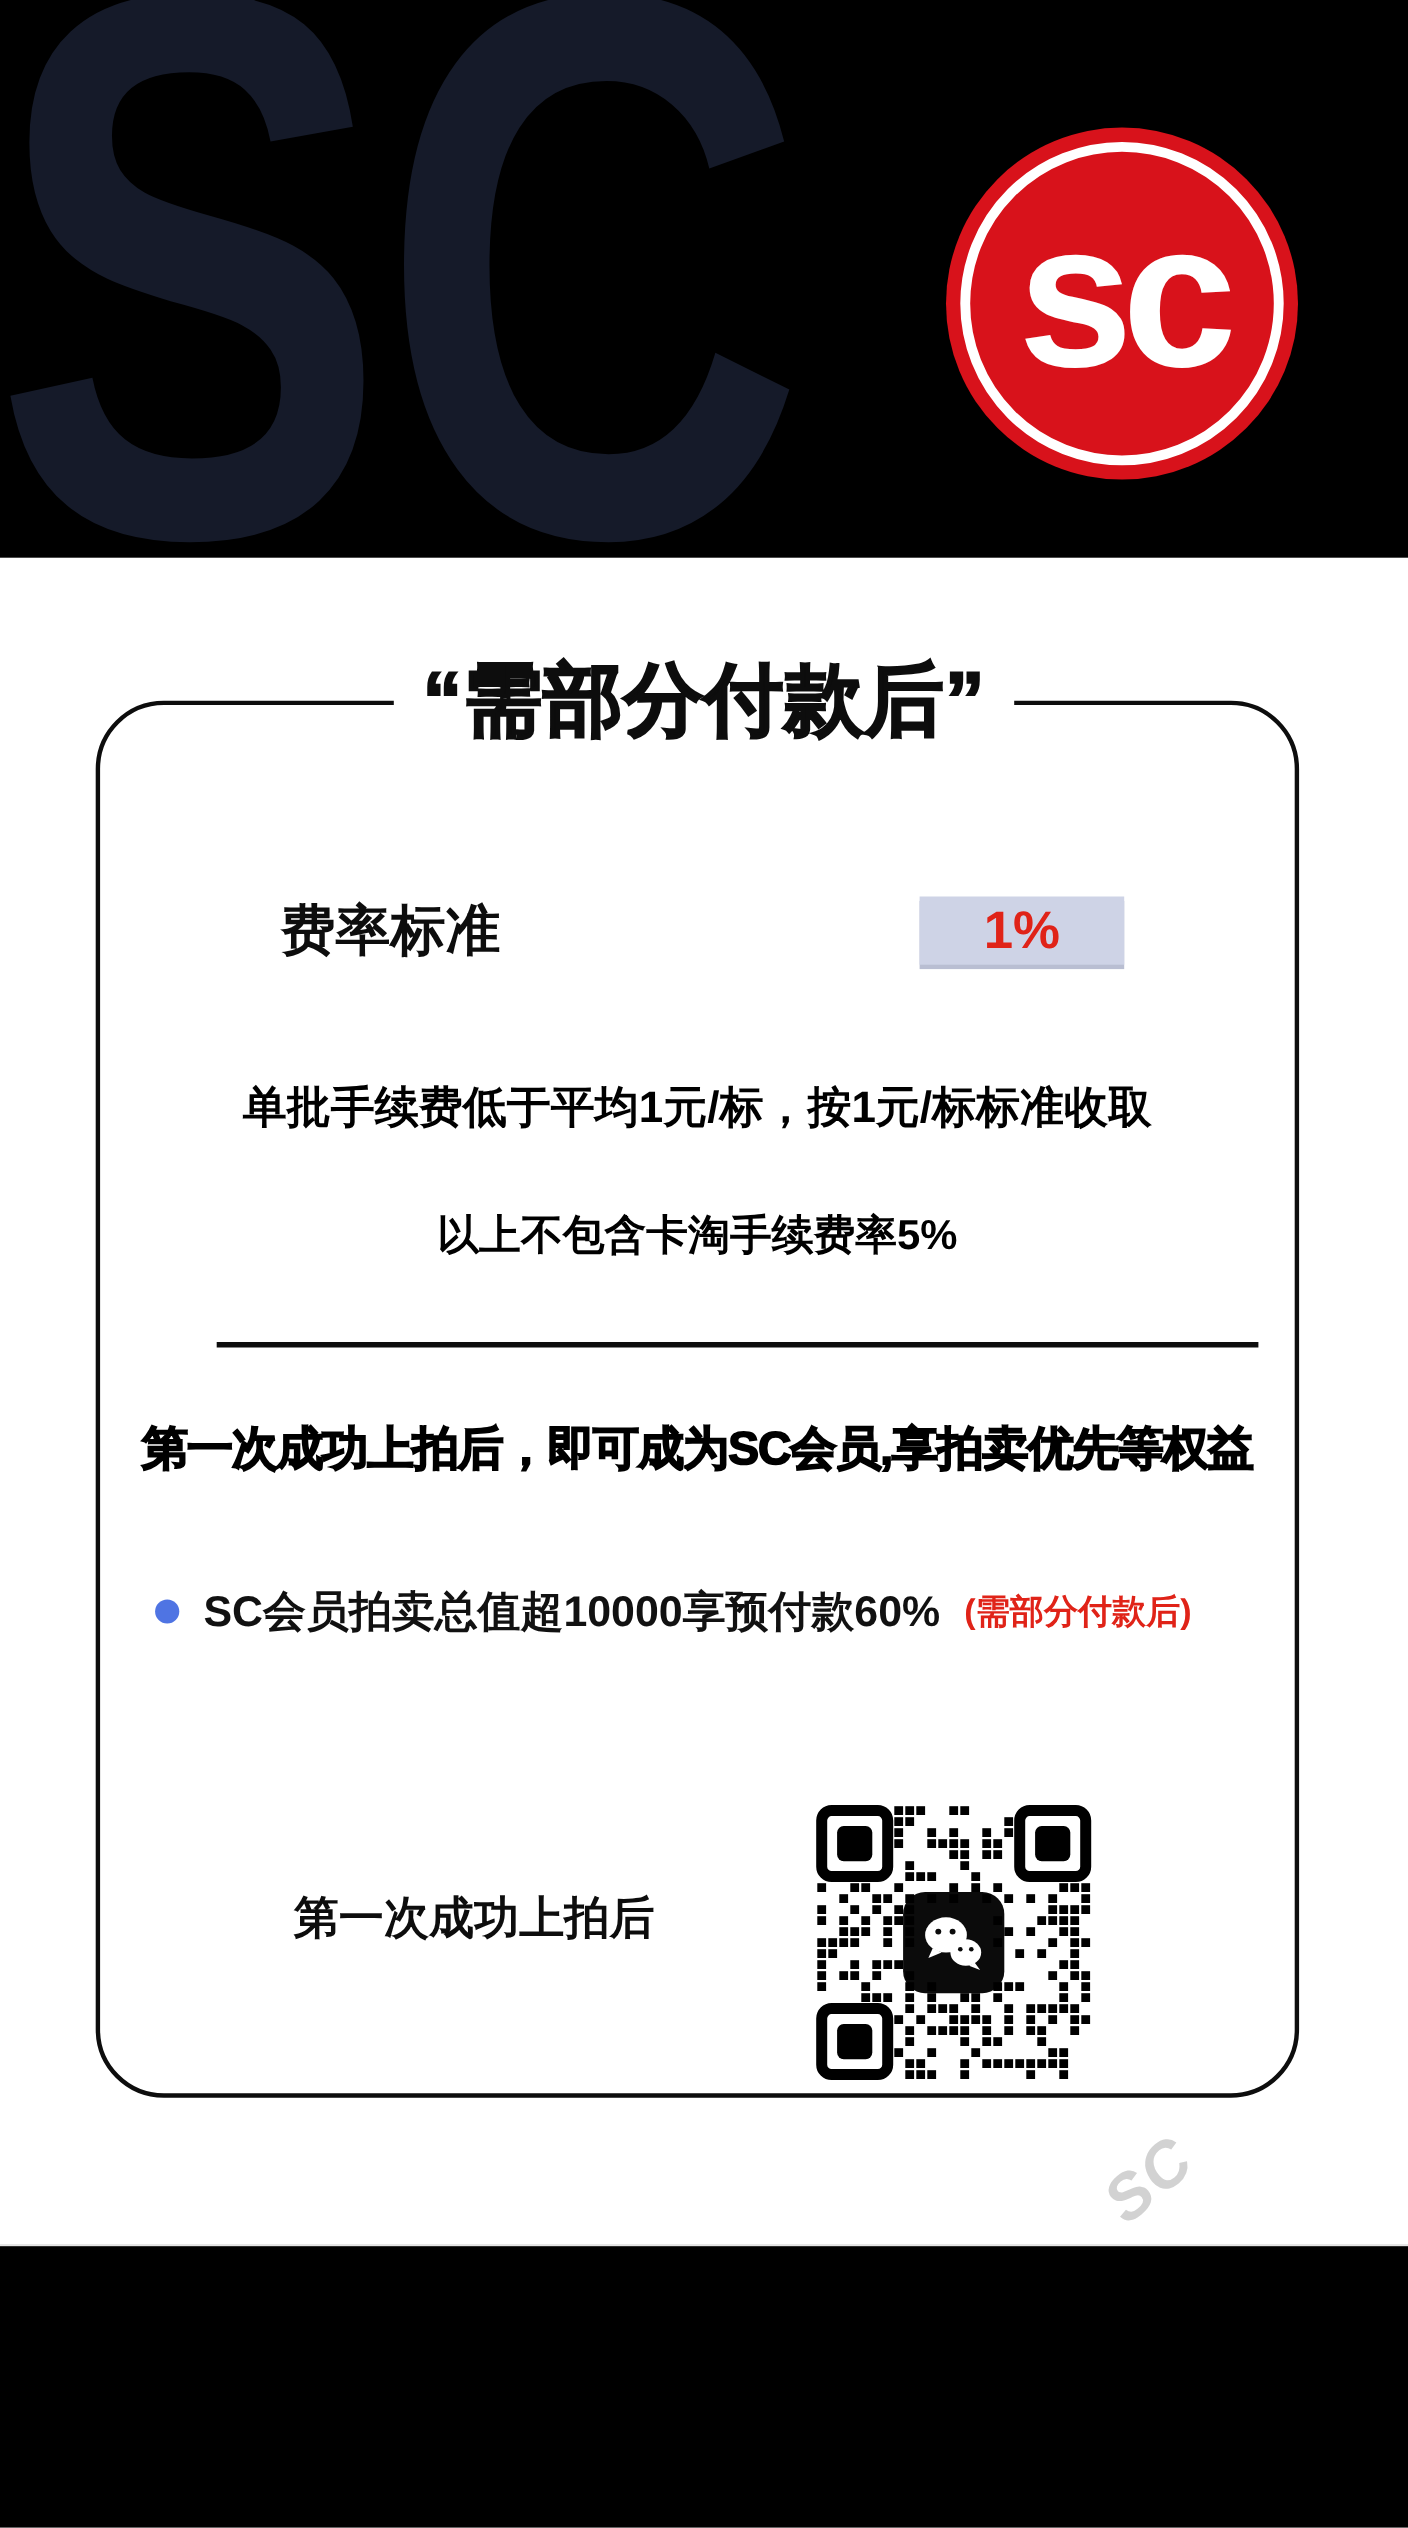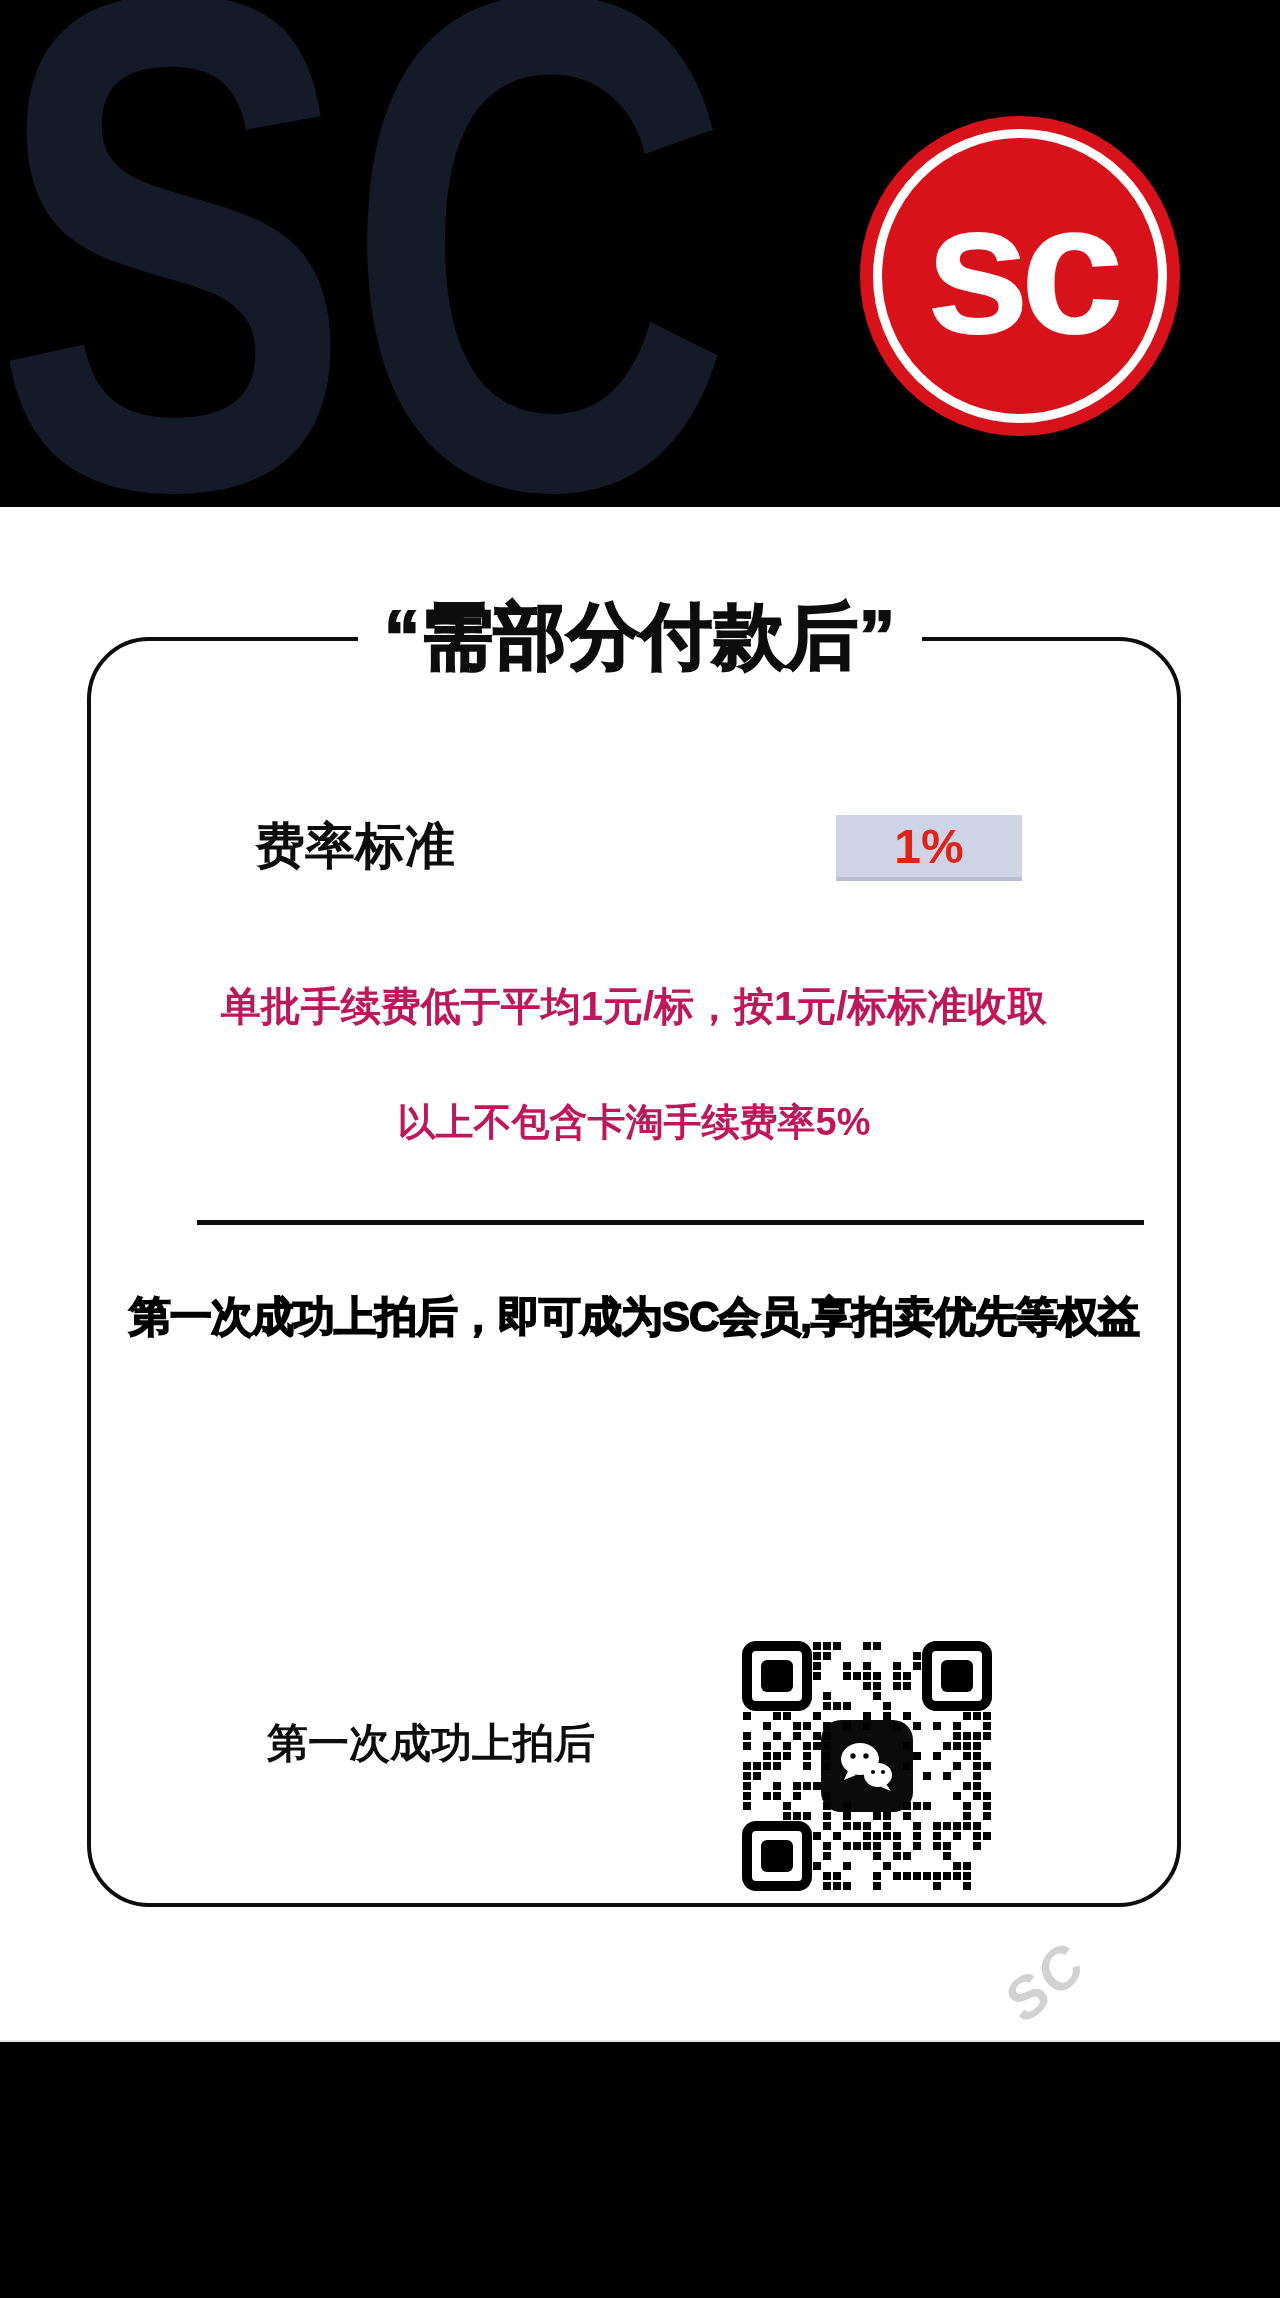--- a/index.html
+++ b/index.html
@@ -52,21 +52,21 @@
     position:absolute;left:164px;top:174px;height:62px;line-height:62px;
     font-size:50px;font-weight:700;color:#0d0d0d;white-space:nowrap;
   }
   .fee-value-box{
     position:absolute;left:745px;top:174px;width:186px;height:62px;
     background:#ced3e6;box-shadow:0 4px 0 #b9bed2;
     display:flex;align-items:center;justify-content:center;
   }
   .fee-value{font-size:48px;font-weight:700;color:#e02318;}
   .note{position:absolute;left:0;width:100%;text-align:center;
-    color:#be185d;font-weight:700;white-space:nowrap;}
+    color:#000000;font-weight:700;white-space:nowrap;}
   .note1{top:338px;font-size:40px;}
   .note2{top:456px;font-size:38px;}
   .divider{position:absolute;left:106px;top:579px;width:947px;height:5px;background:#0d0d0d;}
   .member-heading{
     position:absolute;left:0;top:648px;width:100%;text-align:center;
     font-size:42px;font-weight:900;color:#000;white-space:nowrap;
     -webkit-text-stroke:1.6px #000;letter-spacing:-1px;
   }
   .bullet-row{
     position:absolute;left:50px;display:flex;align-items:center;gap:22px;white-space:nowrap;
@@ -128,20 +128,25 @@
       <span class="fee-value">1%</span>
     </div>
 
     <div class="note note1">单批手续费低于平均1元/标，按1元/标标准收取</div>
     <div class="note note2">以上不包含卡淘手续费率5%</div>
 
     <div class="divider"></div>
 
     <div class="member-heading">第一次成功上拍后，即可成为SC会员,享拍卖优先等权益</div>
 
+    <div class="bullet-row b1">
+      <span class="bullet-dot"></span>
+      <span class="bullet-text">SC会员拍卖总值超10000享预付款60%</span>
+      <span class="bullet-note">(需部分付款后)</span>
+    </div>
 
 
     <div class="qr-label">第一次成功上拍后</div>
 
     <div class="qr">
       <div class="qf tl"></div>
       <div class="qf tr"></div>
       <div class="qf bl"></div>
       <div class="wechat-badge">
         <svg width="64" height="64" viewBox="0 0 64 64" aria-hidden="true">

